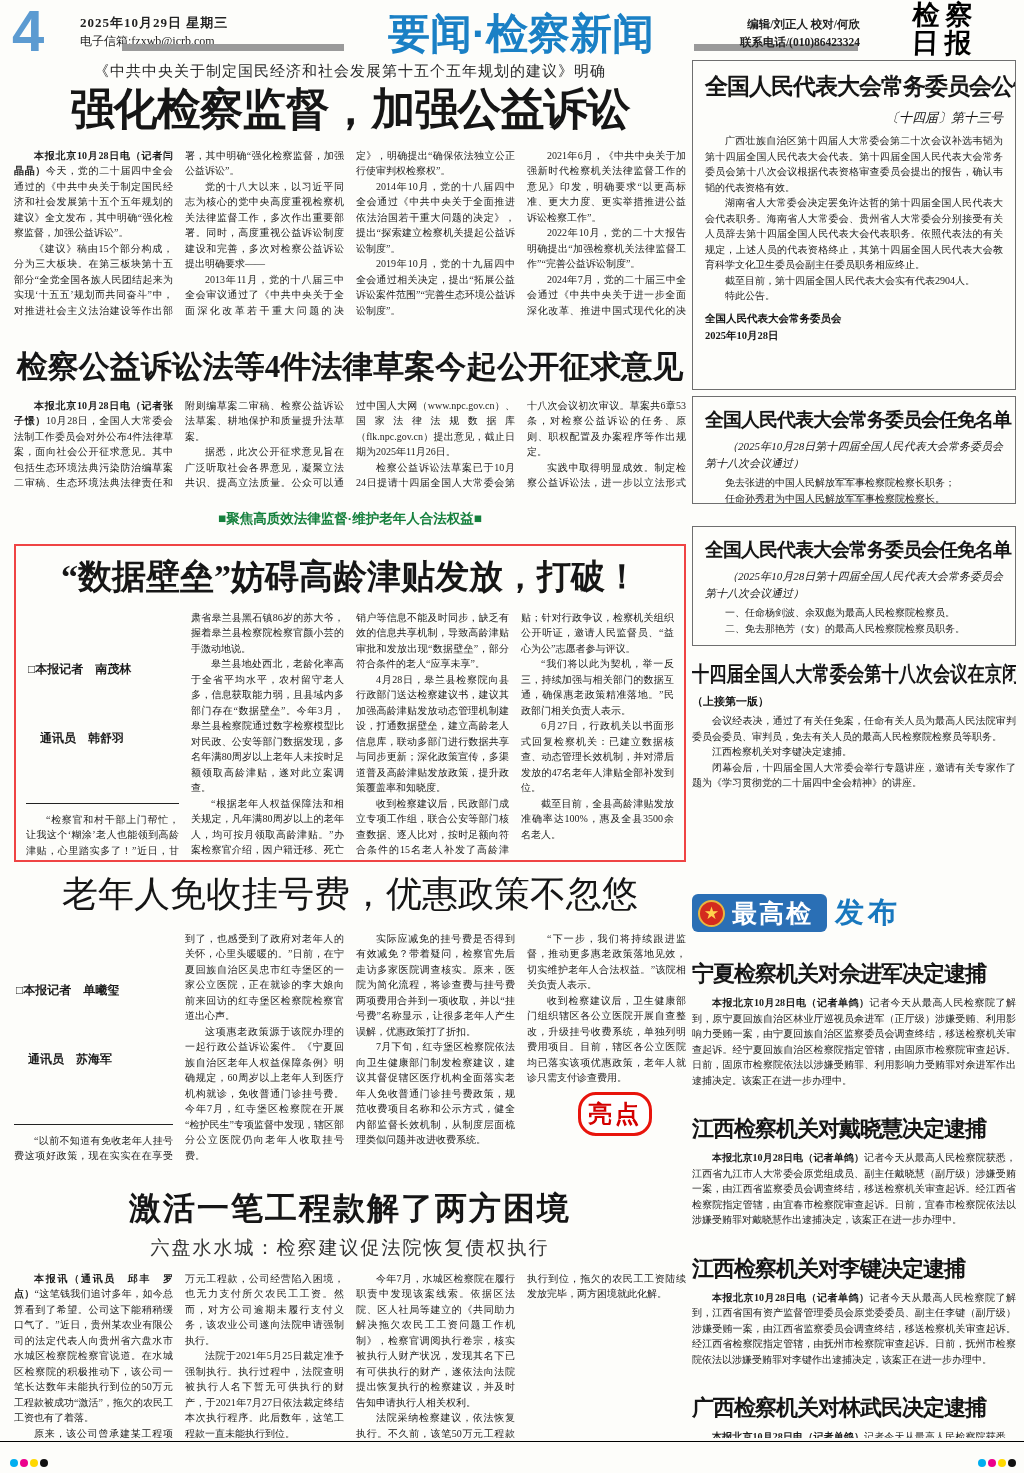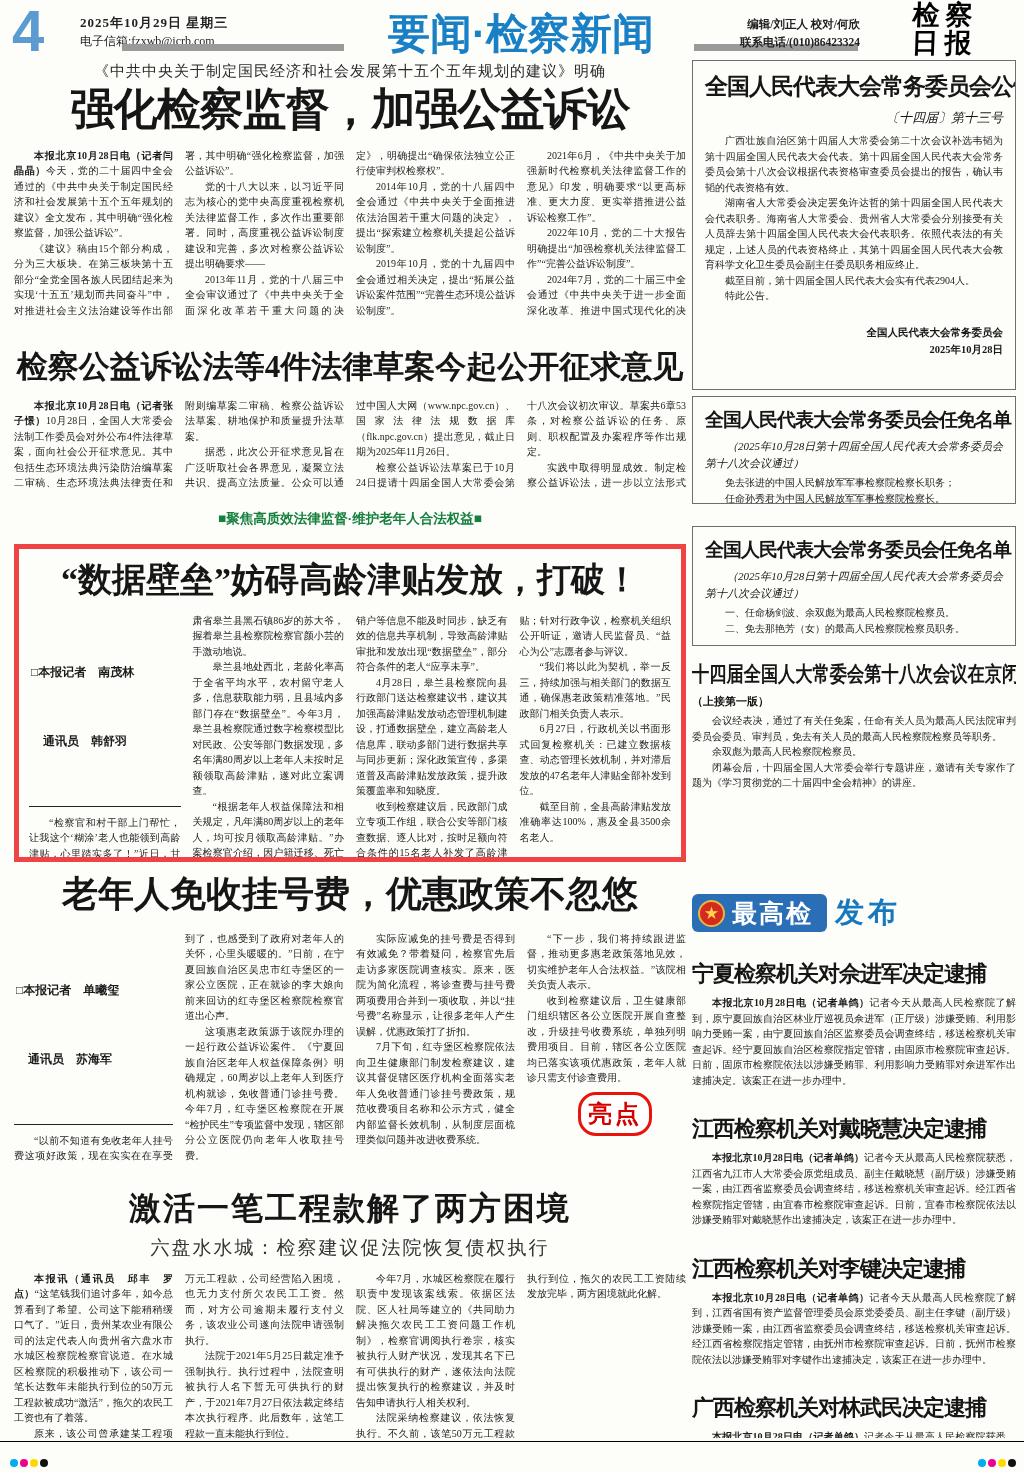--- a/index.html
+++ b/index.html
@@ -26,44 +26,44 @@
   .bt { font-size:10px; line-height:1.55; text-align:justify; color:#1b1b1b; }
   .bt p { margin:0; text-indent:2em; }
   .cols4 { column-count:4; column-gap:12px; column-fill:auto; overflow:hidden; }
   .dl { font-weight:700; }
 
   .kicker { text-align:center; font-size:15px; color:#2a2a2a; margin:2px 0 4px; letter-spacing:1px; }
   .h-lead { text-align:center; font-size:44px; font-weight:900; letter-spacing:-1px; line-height:1.15; margin-bottom:12px; white-space:nowrap; }
   .h-law  { text-align:center; font-size:31px; font-weight:900; margin:10px 0 10px; white-space:nowrap; }
   .banner { text-align:center; font-size:13.5px; font-weight:800; color:#15803d; margin:8px 0 16px; font-family:"Liberation Sans","DejaVu Sans",sans-serif; }
 
-  .redbox { border:5px solid #ef4444; padding:6px 10px 8px; height:318px; overflow:hidden; margin-bottom:2px; }
+  .redbox { border:2px solid #ef4444; padding:6px 10px 8px; height:318px; overflow:hidden; margin-bottom:2px; }
   .h-red { text-align:center; font-size:34px; font-weight:900; margin:2px 0 10px; white-space:nowrap; }
 
   .byline { border-bottom:1.5px solid #222; padding:3px 2px 8px; margin-bottom:8px; font-weight:700; font-size:12px; line-height:1.9; white-space:pre; text-indent:0 !important; }
   .byline span { display:block; }
 
-  .h-elder { text-align:center; font-size:36px; font-weight:700; margin:8px 0 12px; white-space:nowrap; }
+  .h-elder { text-align:center; font-size:36px; font-weight:400; margin:8px 0 12px; white-space:nowrap; }
   .h-proj { text-align:center; font-size:32px; font-weight:900; margin:10px 0 4px; letter-spacing:2px; }
   .sub-proj { text-align:center; font-size:19px; color:#333; margin-bottom:10px; letter-spacing:2px; }
 
   .hl-badge { position:absolute; left:578px; top:1092px; width:74px; height:44px; border:3px solid #e8140c; border-radius:18px; background:#fff; display:flex; align-items:center; justify-content:center; font-size:24px; font-weight:900; color:#d40000; letter-spacing:3px; }
 
   
   .box { border:1px solid #6e6e6e; padding:10px 12px 8px; overflow:hidden; background:#fdfdfa; }
   .box1 { height:330px; }
   .box2 { height:108px; margin-top:6px; }
   .box3 { height:120px; margin-top:22px; }
   .h-ann { text-align:center; font-size:23px; font-weight:900; white-space:nowrap; letter-spacing:-1px; }
   .sub-ann { text-align:right; font-size:13px; font-style:italic; margin:7px 0 6px; }
   .h-app { text-align:center; font-size:19px; font-weight:900; white-space:nowrap; letter-spacing:-1px; }
   .sub-app { font-size:11px; font-style:italic; margin:5px 0 4px; line-height:1.5; text-align:justify; text-indent:2em; }
   .rbt { font-size:10px; line-height:1.55; text-align:justify; color:#1b1b1b; }
   .rbt p { margin:0; text-indent:2em; }
-  .sign { text-align:right; font-size:10.5px; font-weight:700; line-height:1.7; margin-top:20px; }
+  .sign { font-size:10.5px; font-weight:700; line-height:1.7; margin-top:6px; }
   .h-close { margin-top:14px; white-space:nowrap; font-size:21px; font-weight:900; transform:scaleX(0.82); transform-origin:left center; }
   .note { font-size:11px; font-weight:700; margin:6px 0 4px; }
   .closebody { height:168px; overflow:hidden; }
 
   .release { display:flex; align-items:center; gap:8px; margin:12px 0 10px; }
   .rel-left { display:flex; align-items:center; gap:7px; background:#2a6fb5; border-radius:6px; padding:4px 14px 4px 6px; height:38px; }
   .emblem { width:27px; height:27px; border-radius:50%; background:#d42b1e; border:2px solid #e9b63f; color:#ffd34d; display:flex; align-items:center; justify-content:center; font-size:15px; }
   .rel-left b { color:#fff; font-size:25px; letter-spacing:2px; font-family:"Liberation Sans","DejaVu Sans",sans-serif; }
   .rel-right { color:#1878be; font-size:29px; font-weight:900; letter-spacing:4px; }
 
@@ -224,21 +224,21 @@
           <p>一、任命杨剑波、余双彪为最高人民检察院检察员。</p>
           <p>二、免去那艳芳（女）的最高人民检察院检察员职务。</p>
         </div>
     </section>
 
     <section>
       <h3 class="h-close">十四届全国人大常委会第十八次会议在京闭幕</h3>
       <div class="note">（上接第一版）</div>
       <div class="rbt closebody">
           <p>会议经表决，通过了有关任免案，任命有关人员为最高人民法院审判委员会委员、审判员，免去有关人员的最高人民检察院检察员等职务。</p>
-          <p>余双彪为最高人民检察院检察员。</p>
+          <p>江西检察机关对李键决定逮捕。</p>
           <p>闭幕会后，十四届全国人大常委会举行专题讲座，邀请有关专家作了题为《学习贯彻党的二十届四中全会精神》的讲座。</p>
         </div>
     </section>
 
     <div class="release">
       <div class="rel-left">
         <span class="emblem">★</span>
         <b>最高检</b>
       </div>
       <div class="rel-right">发布</div>

